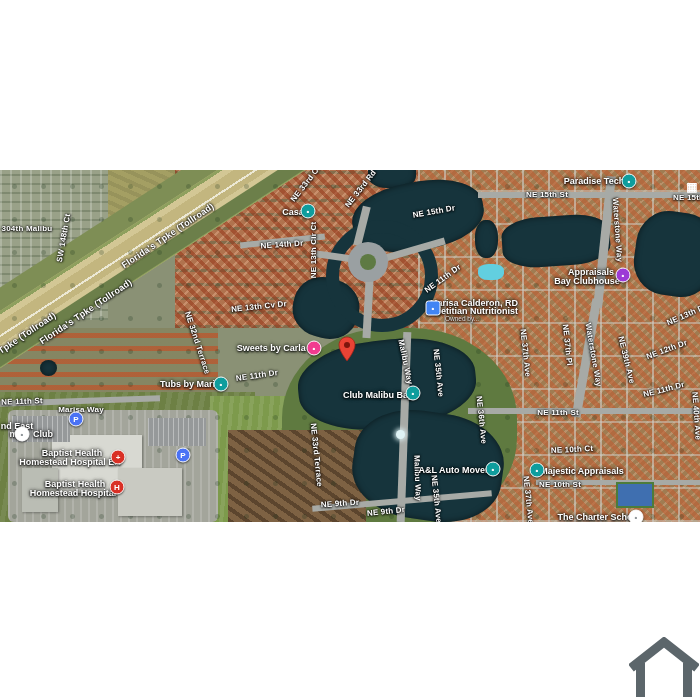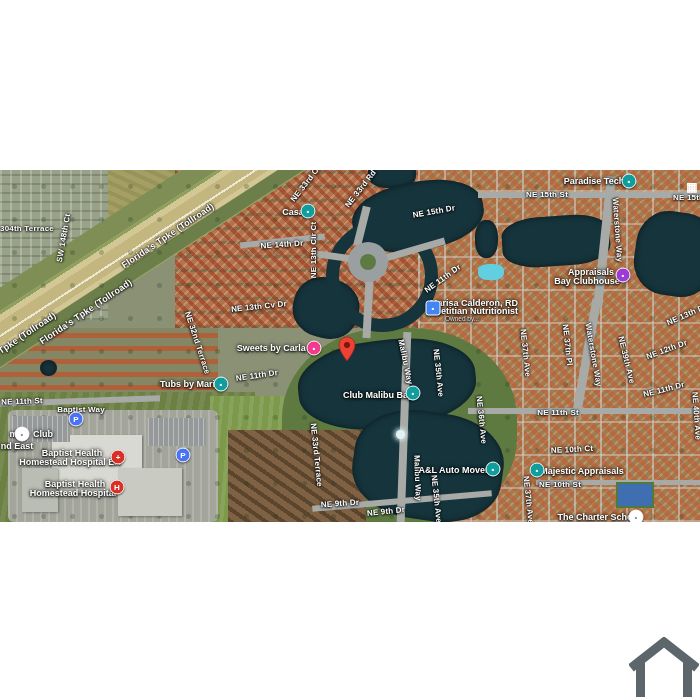--- a/index.html
+++ b/index.html
@@ -131,38 +131,38 @@
     <div class="t road" style="left:384px;top:76px;width:62px;height:7px;transform:rotate(-16deg);"></div>
     <div class="t road" style="left:240px;top:68px;width:85px;height:6px;transform:rotate(-6deg);"></div>
     <div class="t rab-outer" style="left:348px;top:72px;width:40px;height:40px;"></div>
     <div class="t rab-inner" style="left:360px;top:84px;width:16px;height:16px;"></div>
 
     <div class="t pool" style="left:478px;top:94px;width:26px;height:16px;"></div>
     <div class="t courts" style="left:616px;top:312px;width:34px;height:22px;"></div>
     <div class="t fountain" style="left:396px;top:260px;width:9px;height:9px;"></div>
 
     <div class="overlay" id="overlay">
-        <div class="lbl road-lbl" style="transform: translate(-50%, -50%) rotate(0deg); left: 27px; top: 59px;">304th Terrace</div>
+        <div class="lbl road-lbl" style="transform: translate(-50%, -50%) rotate(0deg); left: 27px; top: 59px;">304th Malibu</div>
         <div class="lbl road-lbl" style="transform: translate(-50%, -50%) rotate(-80deg); left: 64px; top: 68px;">SW 148th Ct</div>
         <div class="lbl road-lbl hwy-lbl" style="transform: translate(-50%, -50%) rotate(-34deg); left: 168px; top: 66px;">Florida's Tpke (Tollroad)</div>
         <div class="lbl road-lbl hwy-lbl" style="transform: translate(-50%, -50%) rotate(-34deg); left: 86px; top: 142px;">Florida's Tpke (Tollroad)</div>
         <div class="lbl road-lbl hwy-lbl" style="transform: translate(-50%, -50%) rotate(-34deg); left: 10px; top: 175px;">Florida's Tpke (Tollroad)</div>
         <div class="lbl road-lbl" style="transform: translate(-50%, -50%) rotate(-52deg); left: 306px; top: 14px;">NE 33rd Ct</div>
         <div class="lbl road-lbl" style="transform: translate(-50%, -50%) rotate(-52deg); left: 361px; top: 19px;">NE 33rd Rd</div>
         <div class="lbl road-lbl" style="transform: translate(-50%, -50%) rotate(-10deg); left: 434px; top: 42px;">NE 15th Dr</div>
         <div class="lbl road-lbl" style="transform: translate(-50%, -50%) rotate(-4deg); left: 282px; top: 75px;">NE 14th Dr</div>
         <div class="lbl road-lbl" style="transform: translate(-50%, -50%) rotate(-90deg); left: 314px; top: 80px;">NE 13th Cir Ct</div>
         <div class="lbl road-lbl" style="transform: translate(-50%, -50%) rotate(-6deg); left: 259px; top: 137px;">NE 13th Cv Dr</div>
         <div class="lbl road-lbl" style="transform: translate(-50%, -50%) rotate(0deg); left: 547px; top: 25px;">NE 15th St</div>
         <div class="lbl road-lbl" style="transform: translate(-50%, -50%) rotate(0deg); left: 694px; top: 28px;">NE 15th St</div>
         <div class="lbl road-lbl" style="transform: translate(-50%, -50%) rotate(86deg); left: 617px; top: 60px;">Waterstone Way</div>
         <div class="lbl road-lbl" style="transform: translate(-50%, -50%) rotate(72deg); left: 197px; top: 173px;">NE 32nd Terrace</div>
         <div class="lbl road-lbl" style="transform: translate(-50%, -50%) rotate(-8deg); left: 257px; top: 206px;">NE 11th Dr</div>
         <div class="lbl road-lbl" style="transform: translate(-50%, -50%) rotate(-2deg); left: 22px; top: 232px;">NE 11th St</div>
-        <div class="lbl road-lbl" style="transform: translate(-50%, -50%) rotate(0deg); left: 81px; top: 240px;">Baptist Way</div>
+        <div class="lbl road-lbl" style="transform: translate(-50%, -50%) rotate(0deg); left: 81px; top: 240px;">Marisa Way</div>
         <div class="lbl road-lbl" style="transform: translate(-50%, -50%) rotate(-36deg); left: 443px; top: 109px;">NE 11th Dr</div>
         <div class="lbl road-lbl" style="transform: translate(-50%, -50%) rotate(-4deg); left: 340px; top: 334px;">NE 9th Dr</div>
         <div class="lbl road-lbl" style="transform: translate(-50%, -50%) rotate(-6deg); left: 386px; top: 342px;">NE 9th Dr</div>
         <div class="lbl road-lbl" style="transform: translate(-50%, -50%) rotate(84deg); left: 316px; top: 285px;">NE 33rd Terrace</div>
         <div class="lbl road-lbl" style="transform: translate(-50%, -50%) rotate(78deg); left: 405px; top: 192px;">Malibu Way</div>
         <div class="lbl road-lbl" style="transform: translate(-50%, -50%) rotate(88deg); left: 417px; top: 308px;">Malibu Way</div>
         <div class="lbl road-lbl" style="transform: translate(-50%, -50%) rotate(84deg); left: 438px; top: 203px;">NE 35th Ave</div>
         <div class="lbl road-lbl" style="transform: translate(-50%, -50%) rotate(84deg); left: 436px; top: 329px;">NE 35th Ave</div>
         <div class="lbl road-lbl" style="transform: translate(-50%, -50%) rotate(84deg); left: 481px; top: 250px;">NE 36th Ave</div>
         <div class="lbl road-lbl" style="transform: translate(-50%, -50%) rotate(84deg); left: 525px; top: 183px;">NE 37th Ave</div>
@@ -190,21 +190,21 @@
         <div class="lbl poi-lbl" style="transform: translate(-50%, -50%); left: 72px; top: 283px;">Baptist Health</div>
         <div class="lbl poi-lbl" style="transform: translate(-50%, -50%); left: 70px; top: 292px;">Homestead Hospital ER</div>
         <div class="lbl poi-lbl" style="transform: translate(-50%, -50%); left: 75px; top: 314px;">Baptist Health</div>
         <div class="lbl poi-lbl" style="transform: translate(-50%, -50%); left: 73px; top: 323px;">Homestead Hospital</div>
         <div class="lbl poi-lbl" style="transform: translate(-50%, -50%); left: 582px; top: 301px;">Majestic Appraisals</div>
         <div class="lbl poi-lbl" style="transform: translate(-50%, -50%); left: 456px; top: 300px;">A&amp;L Auto Movers</div>
         <div class="lbl poi-lbl" style="transform: translate(-50%, -50%); left: 599px; top: 347px;">The Charter School</div>
         <div class="lbl poi-lbl" style="transform: translate(-50%, -50%); left: 592px; top: 356px;">at Waterstone</div>
         <div class="lbl poi-lbl" style="transform: translate(-50%, -50%); left: 16px; top: 264px;">me</div>
         <div class="lbl poi-lbl" style="transform: translate(-50%, -50%); left: 43px; top: 264px;">Club</div>
-        <div class="lbl poi-lbl" style="transform: translate(-50%, -50%); left: 17px; top: 276px;">nd East</div>
+        <div class="lbl poi-lbl" style="transform: translate(-50%, -50%); left: 17px; top: 256px;">nd East</div>
         <div class="ic " style="background: rgb(15, 157, 157); left: 308px; top: 41px;">•</div>
         <div class="ic " style="background: rgb(15, 157, 157); left: 629px; top: 11px;">•</div>
         <div class="ic " style="background: rgb(242, 59, 143); left: 314px; top: 178px;">•</div>
         <div class="ic " style="background: rgb(15, 157, 157); left: 221px; top: 214px;">•</div>
         <div class="ic " style="background: rgb(15, 157, 157); left: 413px; top: 223px;">•</div>
         <div class="ic " style="background: rgb(156, 59, 214); left: 623px; top: 105px;">•</div>
         <div class="ic square" style="background: rgb(66, 133, 244); left: 433px; top: 138px;">•</div>
         <div class="ic " style="background: rgb(217, 48, 37); left: 118px; top: 287px;">+</div>
         <div class="ic " style="background: rgb(217, 48, 37); left: 117px; top: 317px;">H</div>
         <div class="ic " style="background: rgb(74, 114, 245); left: 76px; top: 249px;">P</div>

